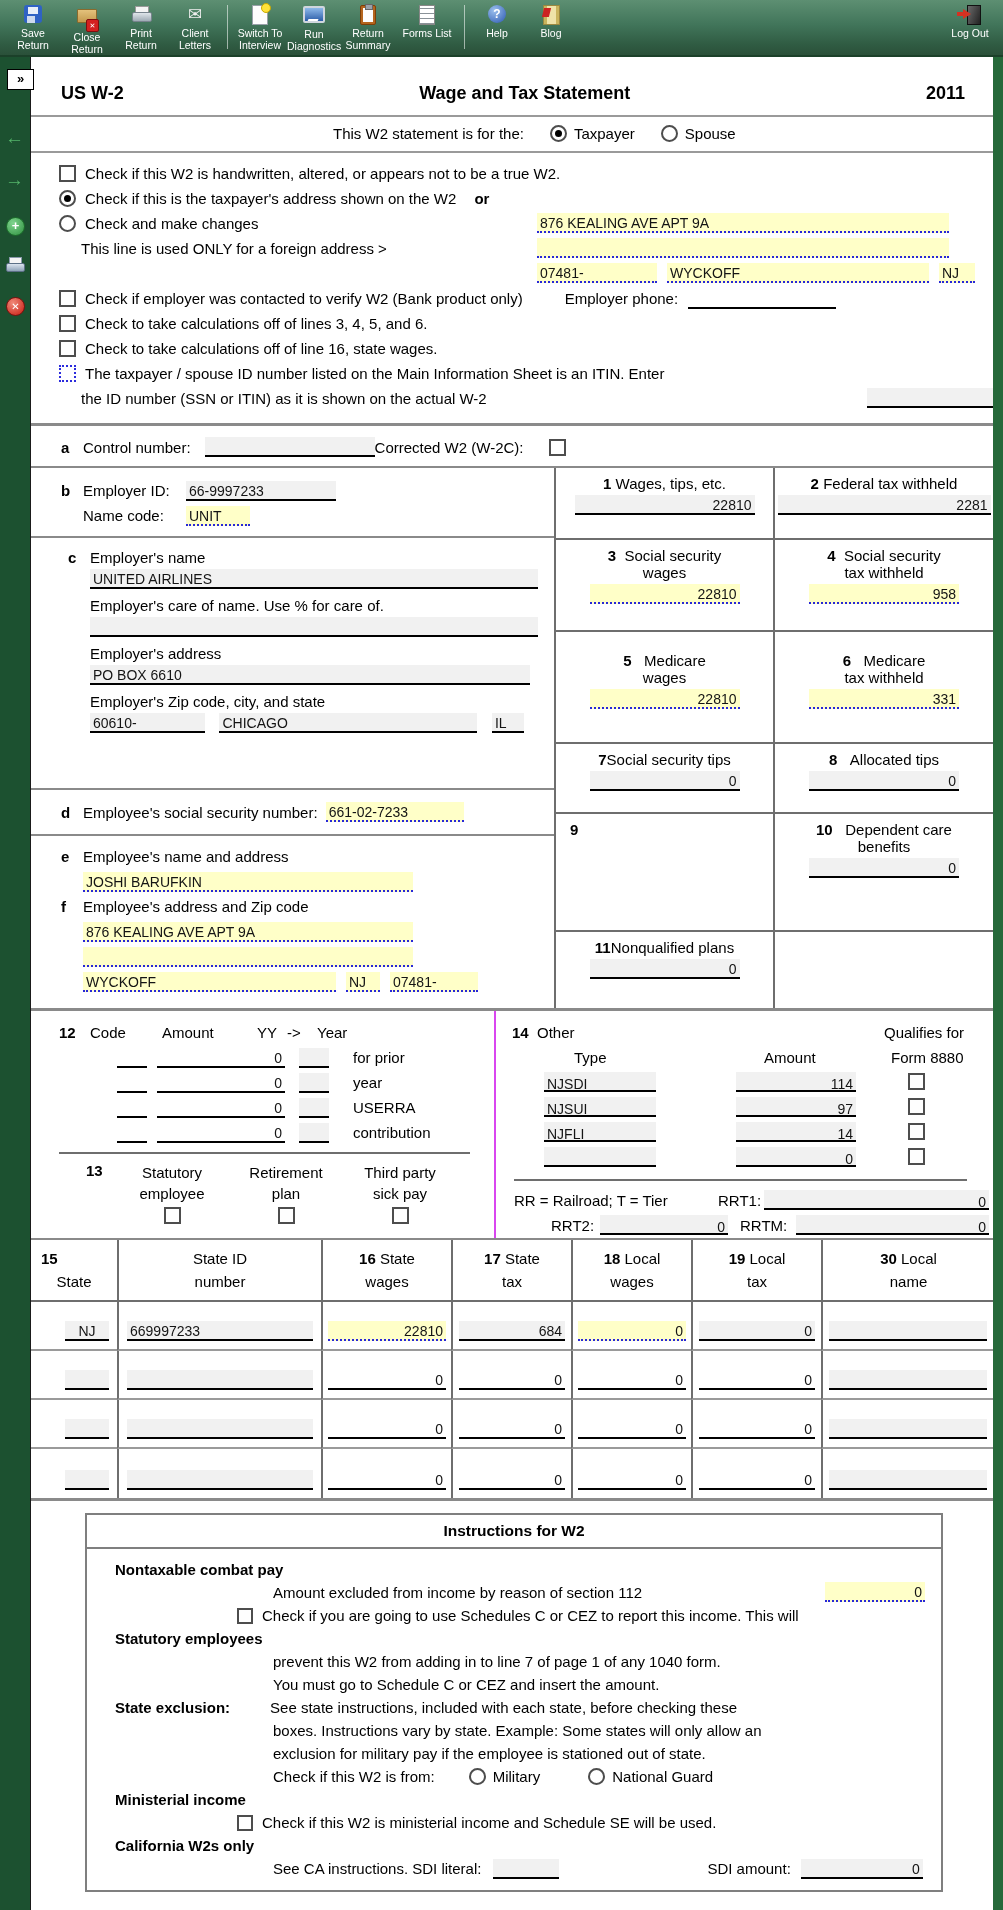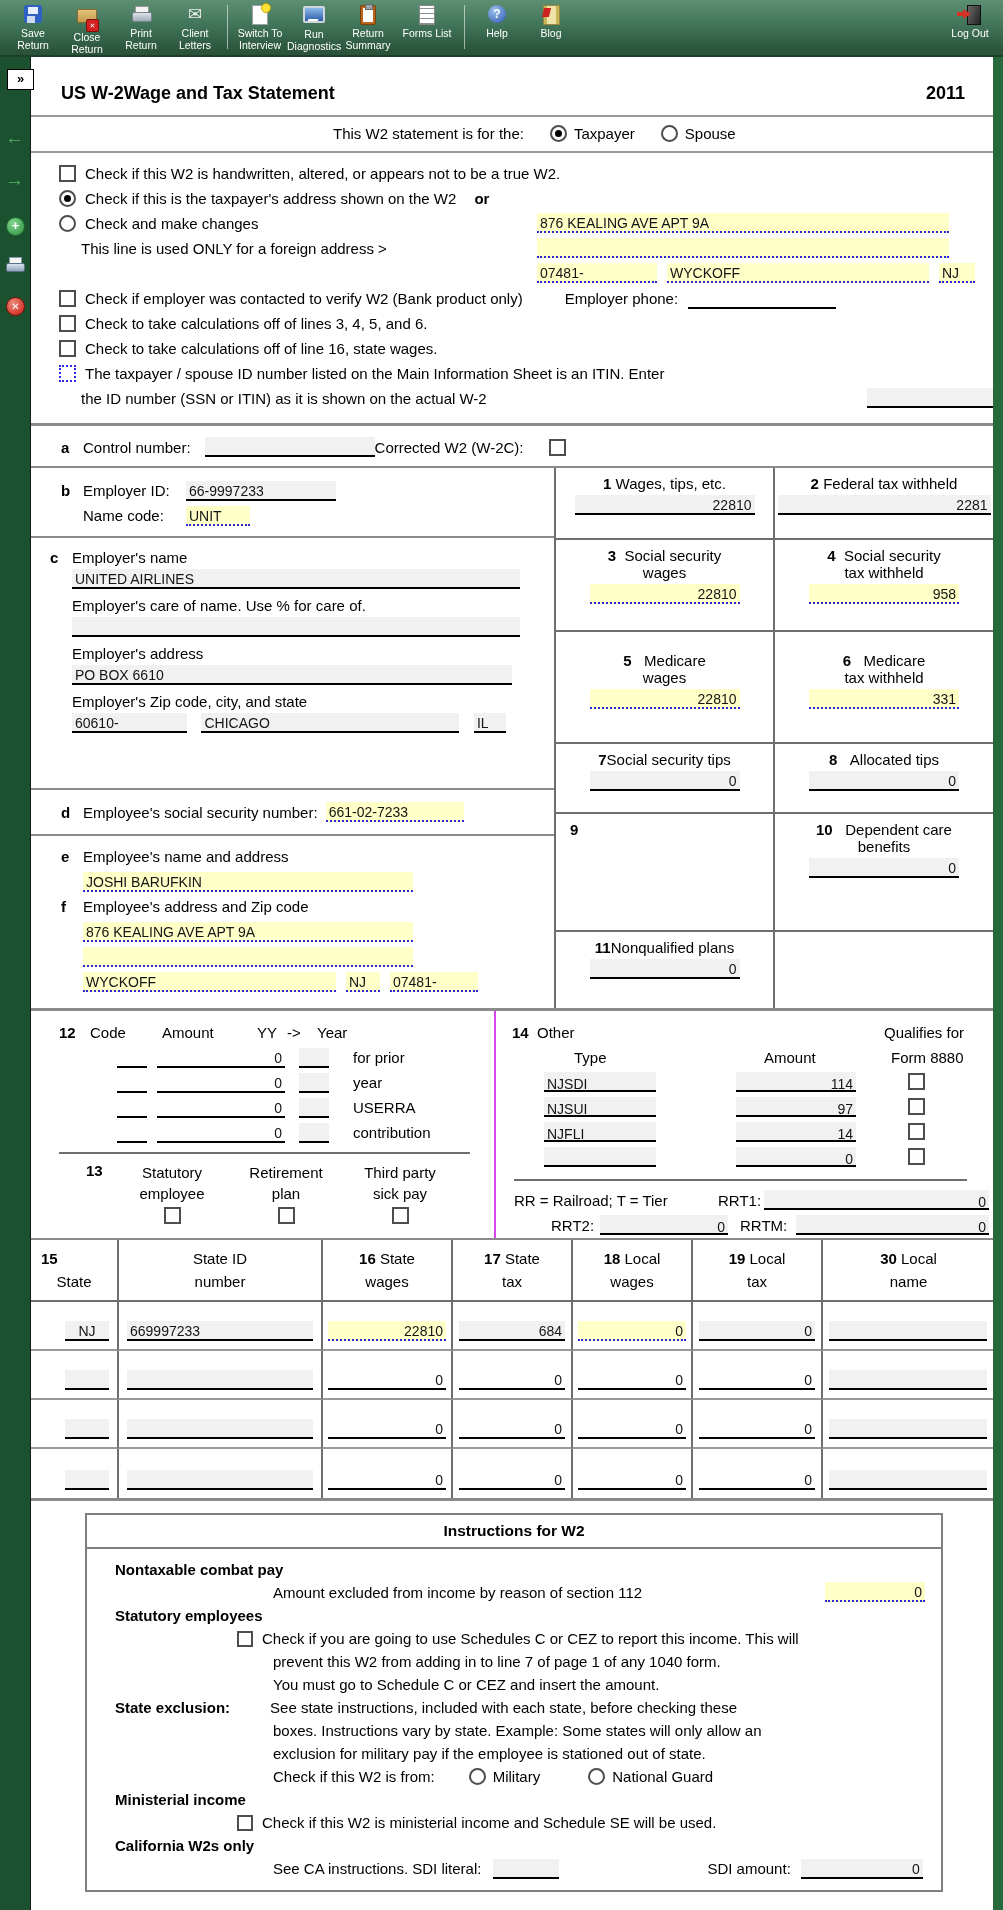--- a/index.html
+++ b/index.html
@@ -63,36 +63,36 @@
   .fld.plain{border-bottom:2px solid #000}
   .fld.num{text-align:right}
   .cb{display:inline-block;width:13px;height:13px;border:2px solid #4d4d4d;background:#fefefe;flex:none;box-sizing:content-box}
   .cb.dotted{border:2px dotted #2b2bdd}
   .rd{display:inline-block;width:13px;height:13px;border:2px solid #4d4d4d;border-radius:50%;background:#fff;flex:none;position:relative}
   .rd.on::after{content:"";position:absolute;left:3px;top:3px;width:7px;height:7px;border-radius:50%;background:#000}
   .hr{border:none;border-top:2px solid #9a9a9a;margin:0}
   .hr.thick{border-top:3px solid #8a8a8a}
   
   .fhead{display:flex;align-items:baseline;padding:26px 28px 0 30px;font-weight:bold;font-size:18px}
-  .fhead .c{flex:1;text-align:left}
+  .fhead .c{flex:1;text-align:center}
   .stline{display:flex;align-items:center;padding:8px 0 9px 302px;font-size:15px}
   .stline .rd{margin:0 7px 0 26px}
   
   .checks{padding:8px 0 8px 28px;position:relative}
   .line{position:relative;height:25px;display:flex;align-items:center;font-size:15px}
   .line .cb,.line .rd{margin-right:9px}
   .absf{position:absolute;top:2px}
   
   .arow{display:flex;align-items:center;padding:11px 28px 9px 30px;font-size:15px}
   
   .w2grid{display:flex;margin-right:0;border-top:2px solid #8a8a8a;border-bottom:3px solid #8a8a8a}
   .gleft{width:523px;box-sizing:border-box;flex:none}
   .gleft>div{box-sizing:border-box}
   .cell-b{height:70px;border-bottom:2px solid #8a8a8a;padding:10px 0 0 30px}
-  .cell-c{height:252px;border-bottom:2px solid #8a8a8a;padding:8px 0 0 41px}
+  .cell-c{height:252px;border-bottom:2px solid #8a8a8a;padding:8px 0 0 59px}
   .cell-d{height:46px;border-bottom:2px solid #8a8a8a;display:flex;align-items:center;padding-left:30px;font-size:15px}
   .cell-ef{height:172px;padding:8px 0 0 30px}
   .frow{display:flex;align-items:center;height:25px;font-size:15px}
   .frow.ind{padding-left:22px}
   .clbl{font-size:15px;height:23px;line-height:23px}
   .cfld{margin-bottom:5px}
   .gright{flex:1;display:grid;grid-template-columns:217px 1fr;border-left:2px solid #6e6e6e}
   .bx{box-sizing:border-box;position:relative;font-size:15px;text-align:center;padding-top:7px}
   .bx .bn{font-weight:bold}
   .bx.r2{border-left:2px solid #6e6e6e}
@@ -644,25 +644,25 @@
     </div>
 
     <div class="instr">
       <div class="ititle">Instructions for W2</div>
       <div class="ibody">
         <div class="iline ihead">Nontaxable combat pay</div>
         <div class="iline ind2">
           <span>Amount excluded from income by reason of section 112</span>
           <span class="fld yellow num" style="position:absolute;right:16px;top:1px;width:100px">0</span>
         </div>
-        <div class="iline ihead">Statutory employees</div>
         <div class="iline ind1">
           <span class="cb"></span>
           <span>Check if you are going to use Schedules C or CEZ to report this income.  This will</span>
         </div>
+        <div class="iline ihead">Statutory employees</div>
         <div class="iline ind2">prevent this W2 from adding in to line 7 of page 1 of any 1040 form.</div>
         <div class="iline ind2">You must go to Schedule C or CEZ and insert the amount.</div>
         <div class="iline">
           <span class="ihead">State exclusion:</span>
           <span style="margin-left:40px">See state instructions, included with each state, before checking these</span>
         </div>
         <div class="iline ind2">boxes.  Instructions vary by state.  Example:  Some states will only allow an</div>
         <div class="iline ind2">exclusion for military pay if the employee is stationed out of state.</div>
         <div class="iline ind2">
           <span>Check if this W2 is from:</span>

